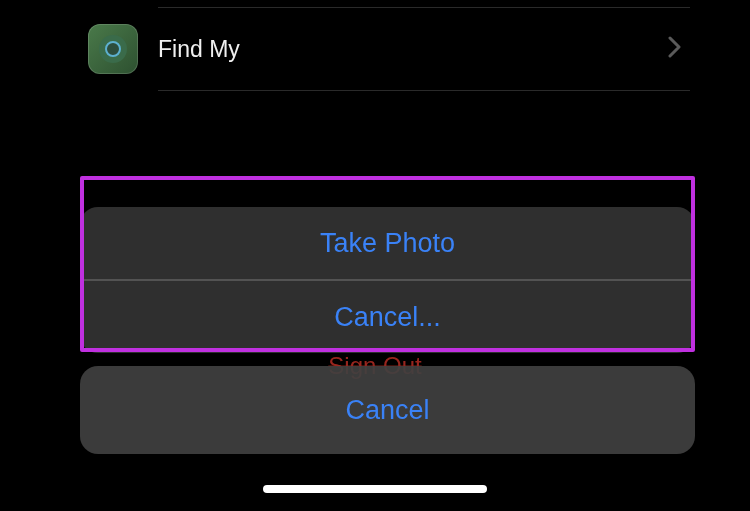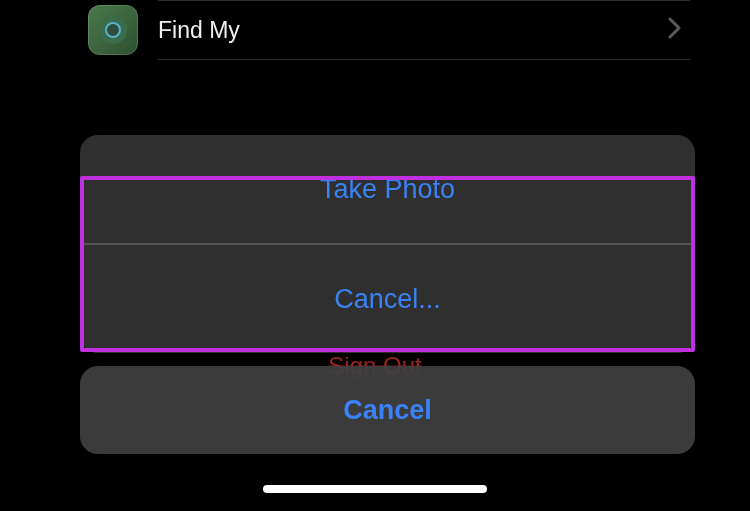--- a/index.html
+++ b/index.html
@@ -19,23 +19,24 @@
     
     .settings-bg {
       position: absolute;
       top: 0;
       left: 0;
       right: 0;
     }
     .settings-row {
       display: flex;
       align-items: center;
-      height: 60px;
+      height: 84px;
       padding-left: 88px;
       position: relative;
+      margin-top: 7px;
     }
     .settings-row .icon-wrap {
       position: absolute;
       left: 88px;
       width: 50px;
       height: 50px;
       border-radius: 12px;
       display: flex;
       align-items: center;
       justify-content: center;
@@ -111,21 +112,21 @@
       right: 55px;
       bottom: 57px;
     }
     .sheet-group {
       background: rgba(55, 55, 55, 0.85);
       border-radius: 18px;
       overflow: hidden;
       backdrop-filter: blur(10px);
     }
     .sheet-option {
-      height: 108px;
+      height: 72px;
       display: flex;
       align-items: center;
       justify-content: center;
       color: #3a82f7;
       font-size: 27px;
       position: relative;
       cursor: pointer;
     }
     .sheet-divider {
       height: 1px;
@@ -134,21 +135,21 @@
     .sheet-cancel {
       margin-top: 13px;
       background: rgba(64, 64, 64, 0.92);
       border-radius: 18px;
       height: 88px;
       display: flex;
       align-items: center;
       justify-content: center;
       color: #3a82f7;
       font-size: 27px;
-      font-weight: 700;
+      font-weight: 400;
       cursor: pointer;
     }
     
     
     .highlight-box {
       position: absolute;
       left: 80px;
       right: 55px;
       top: 176px;
       height: 176px;

